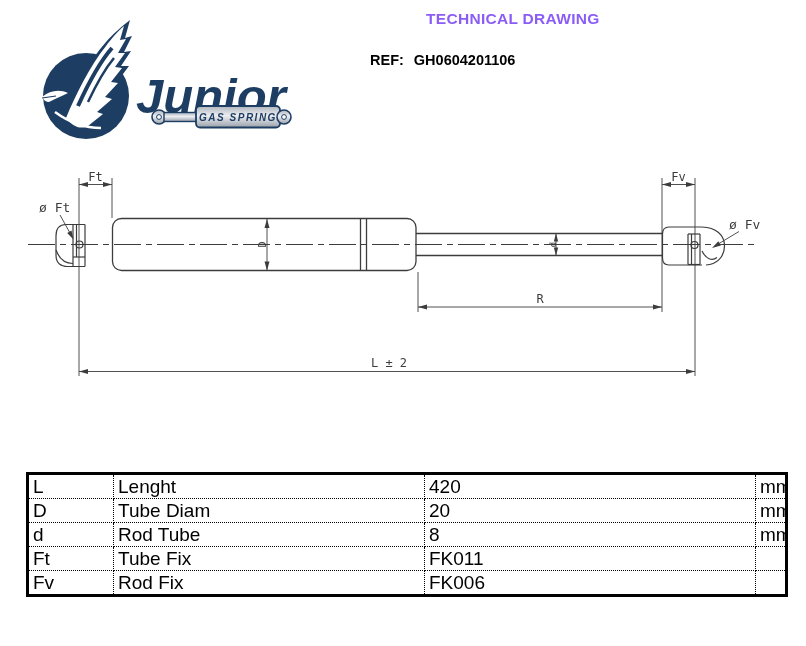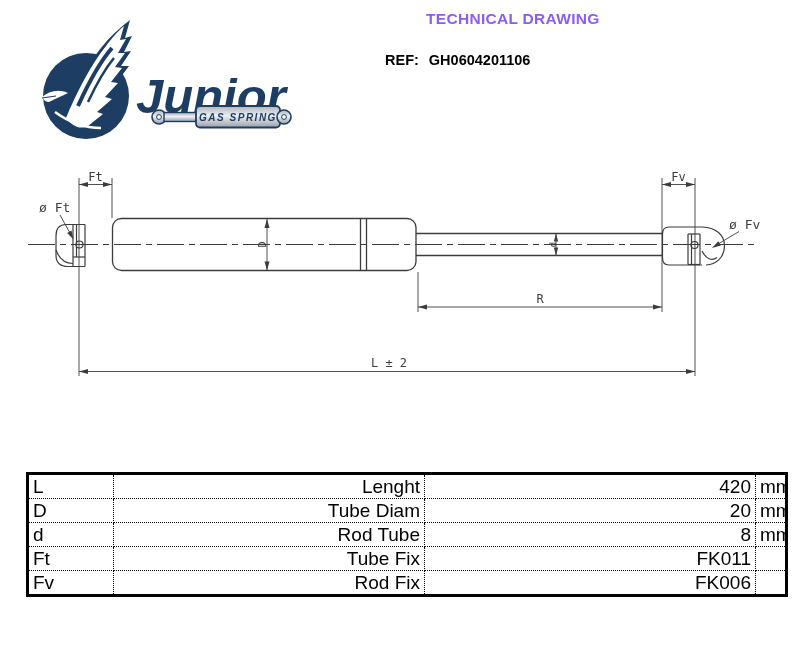--- a/index.html
+++ b/index.html
@@ -3,31 +3,31 @@
 <meta charset="utf-8">
 <style>
   html,body{margin:0;padding:0;background:#fff;}
   .page{position:relative;width:806px;height:646px;background:#fff;overflow:hidden;
         font-family:"Liberation Sans",sans-serif;}
   svg{display:block;}
   .abs{position:absolute;}
 
   
   .doc-title{left:426px;top:10px;font-size:15.5px;font-weight:700;color:#8b5cf6;letter-spacing:.3px;}
-  .ref-line{left:385px;top:52px;font-size:14.5px;font-weight:700;color:#000;}
+  .ref-line{left:370px;top:52px;font-size:14.5px;font-weight:700;color:#000;}
   .ref-line .ref-val{margin-left:10px;}
 
   
   table.spec{position:absolute;left:26px;top:472px;width:759px;border-collapse:collapse;
              border:3px solid #000;table-layout:fixed;background:#fff;}
   table.spec td{border:1px dotted #000;height:23px;padding:0 4px;font-size:19px;color:#000;
                 white-space:nowrap;overflow:hidden;vertical-align:middle;line-height:1;}
   td.c1{padding-left:6px;}
-  td.c2{padding-left:7px;text-align:right;}
-  td.c3{text-align:right;padding-right:4px;}
+  td.c2{padding-left:7px;}
+  td.c3{text-align:left;padding-right:4px;}
   td.c4{font-size:13px;padding-left:3px;padding-right:1px;text-align:right;}
 </style>
 </head>
 <body>
 
 <div class="page">
 
   <svg class="abs" style="left:0;top:0;" width="806" height="646" viewBox="0 0 806 646">
     <g stroke="#3c3c3c" fill="none" stroke-width="1">
 

